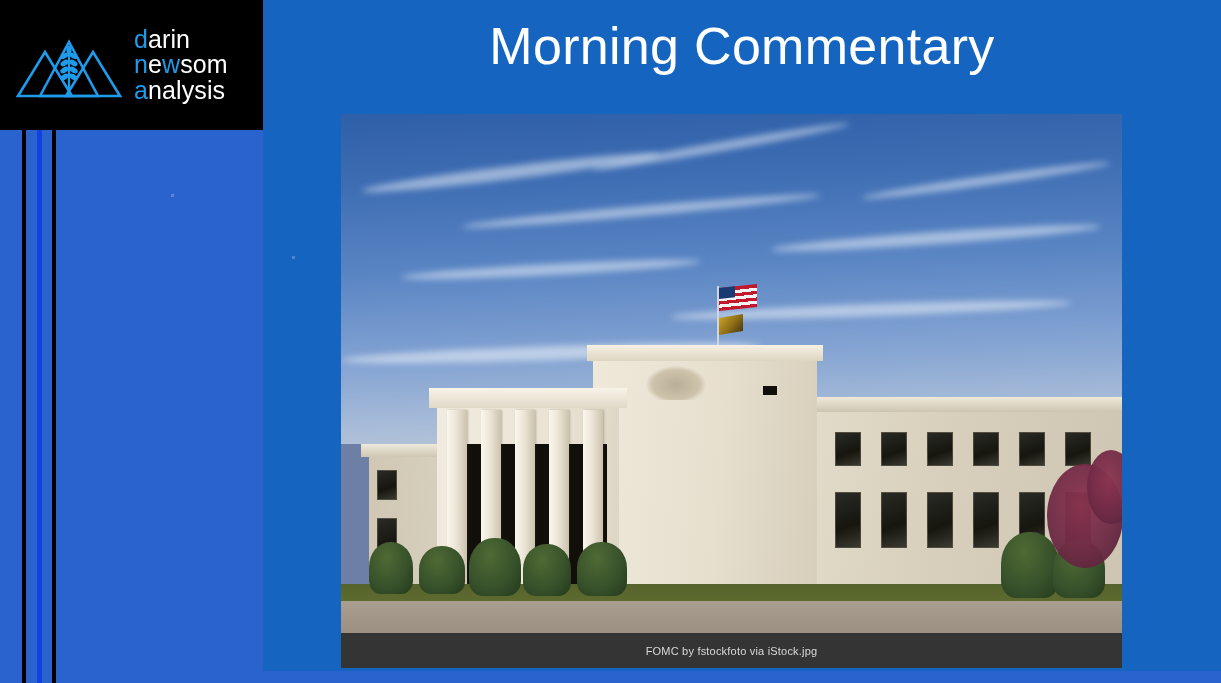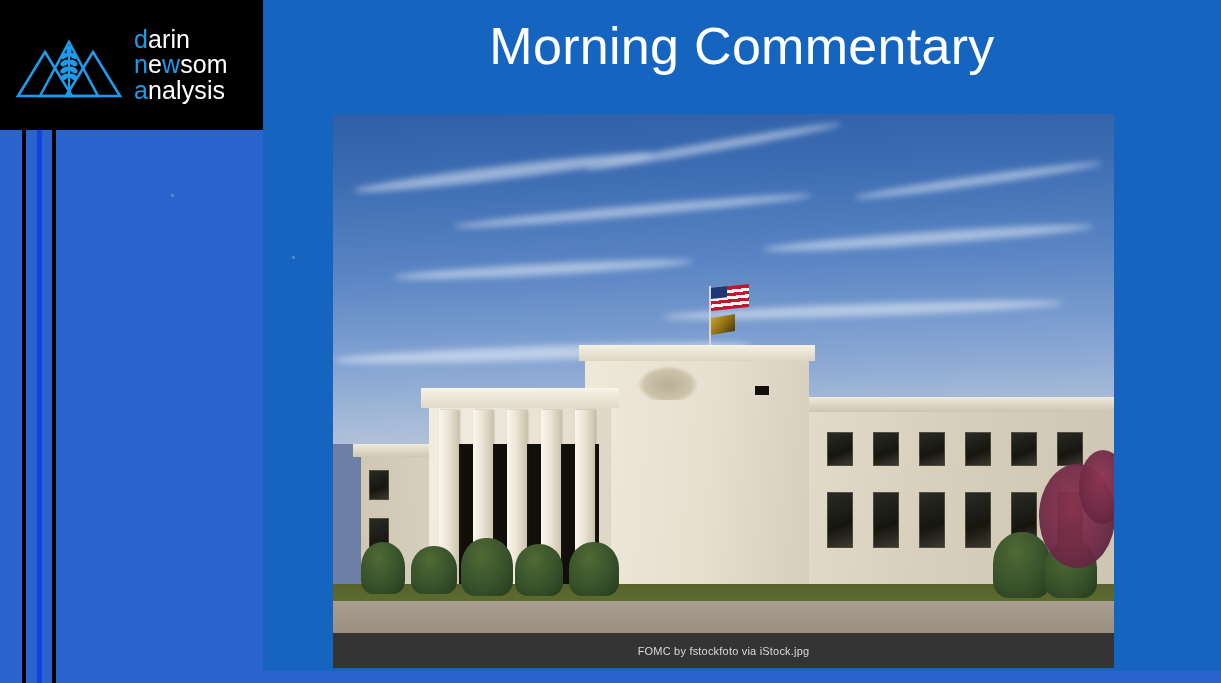--- a/index.html
+++ b/index.html
@@ -86,21 +86,21 @@
     font-size:52px;
     font-weight:400;
     letter-spacing:.3px;
     font-family:"Liberation Sans", sans-serif;
     z-index:5;
   }
 
   
   #photo-frame {
     position:absolute;
-    left:333px; top:114px;
+    left:341px; top:114px;
     width:781px; height:554px;
     overflow:hidden;
     z-index:4;
     background:#6d7fa5;
   }
   #photo {
     position:absolute;
     left:0; top:0;
     width:781px; height:519px;
     overflow:hidden;

